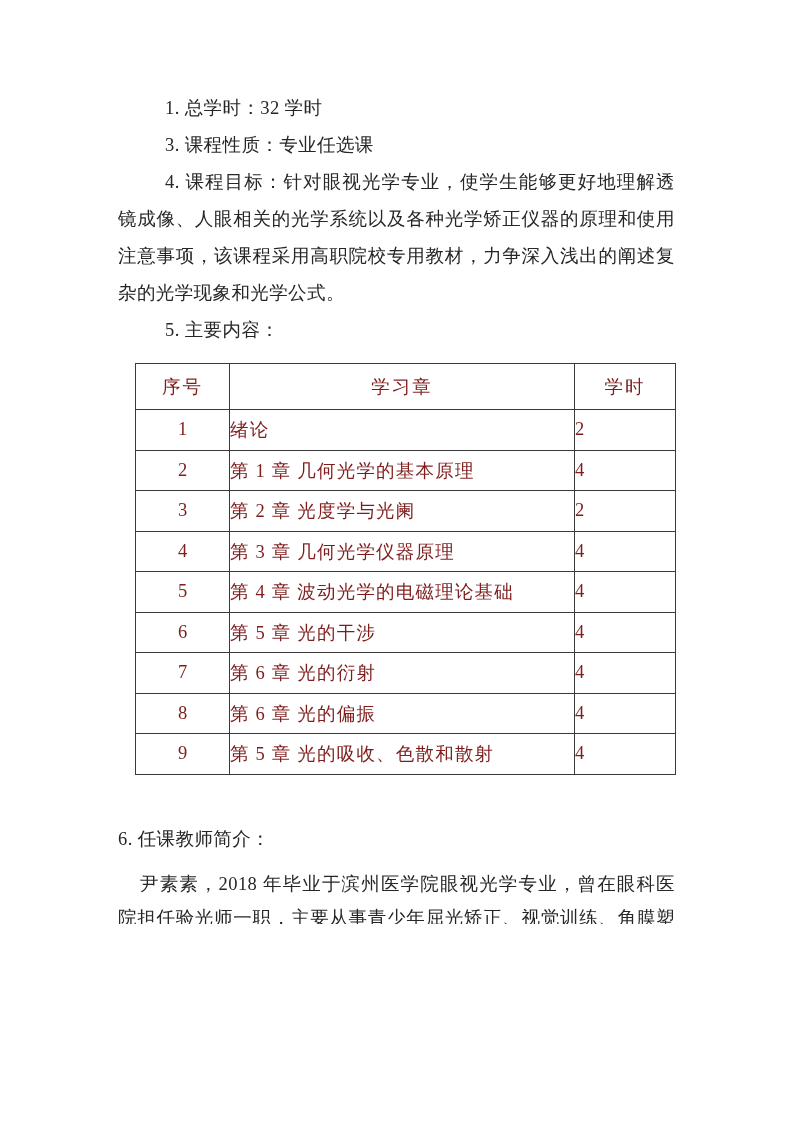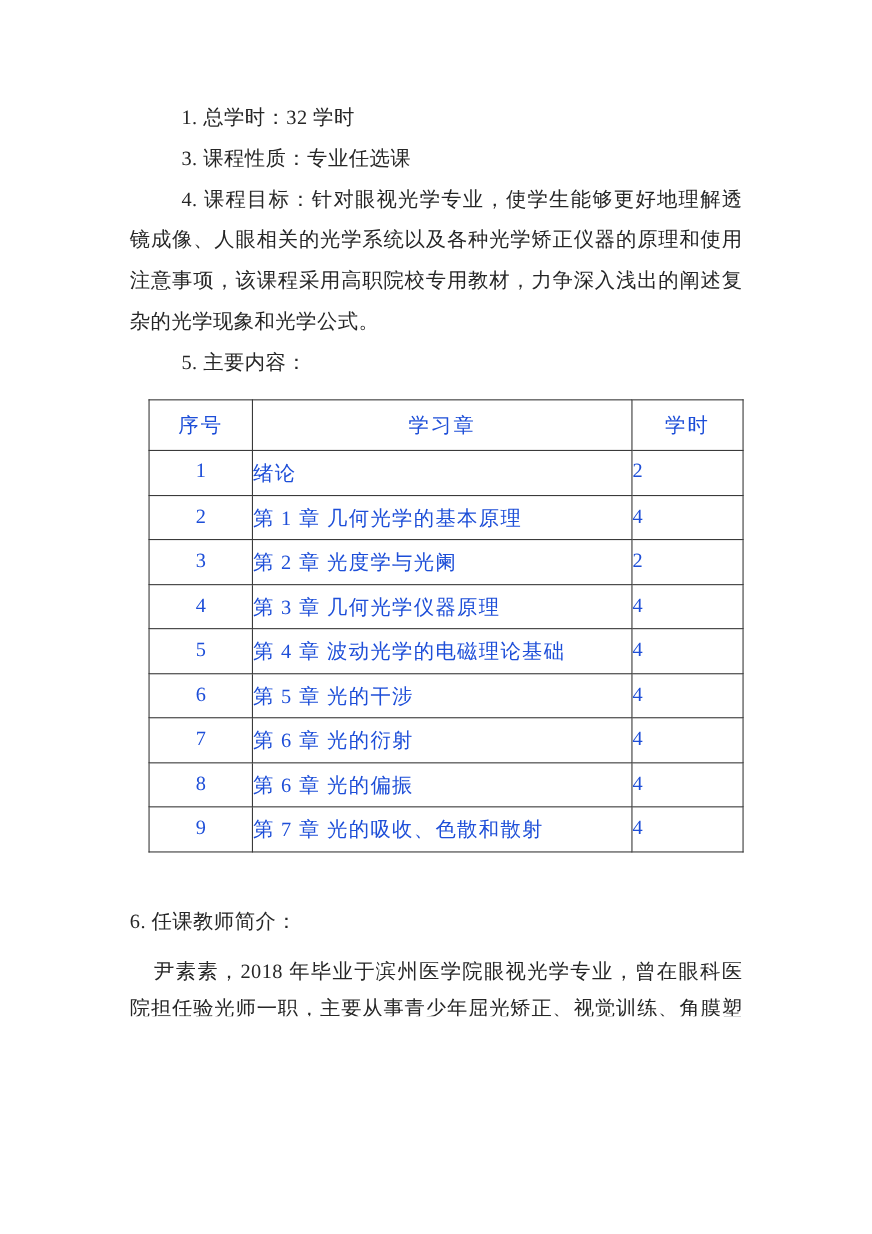--- a/index.html
+++ b/index.html
@@ -27,21 +27,21 @@
   }
   .para.objectives{
     line-height:37px;
     text-indent:47px;
   }
   table.syllabus{
     border-collapse:collapse;
     table-layout:fixed;
     width:540px;
     margin:14px 0 0 17px;
-    color:#1d4ed8;
+    color:#7f1d1d;
   }
   table.syllabus col.col-no{width:94px;}
   table.syllabus col.col-ch{width:345px;}
   table.syllabus col.col-hr{width:101px;}
   table.syllabus th,
   table.syllabus td{
     border:1px solid #3a3a3a;
     font-weight:normal;
     font-size:18.5px;
     padding:0;
@@ -123,21 +123,21 @@
           <td class="c-ch">第 6 章  光的衍射</td>
           <td class="c-hr">4</td>
         </tr>
         <tr>
           <td class="c-no">8</td>
           <td class="c-ch">第 6 章  光的偏振</td>
           <td class="c-hr">4</td>
         </tr>
         <tr>
           <td class="c-no">9</td>
-          <td class="c-ch">第 7 章  光的吸收、色散和散射</td>
+          <td class="c-ch">第 5 章  光的吸收、色散和散射</td>
           <td class="c-hr">4</td>
         </tr>
       </tbody>
     </table>
 
     <div class="item section6">6. 任课教师简介：</div>
     <p class="para bio">尹素素，2018 年毕业于滨州医学院眼视光学专业，曾在眼科医院担任验光师一职，主要从事青少年屈光矫正、视觉训练、角膜塑形镜验配等工作。认识到新兴专业带来教学和经营管理上的局限性，积</p>
 
   </div>
 </div>

